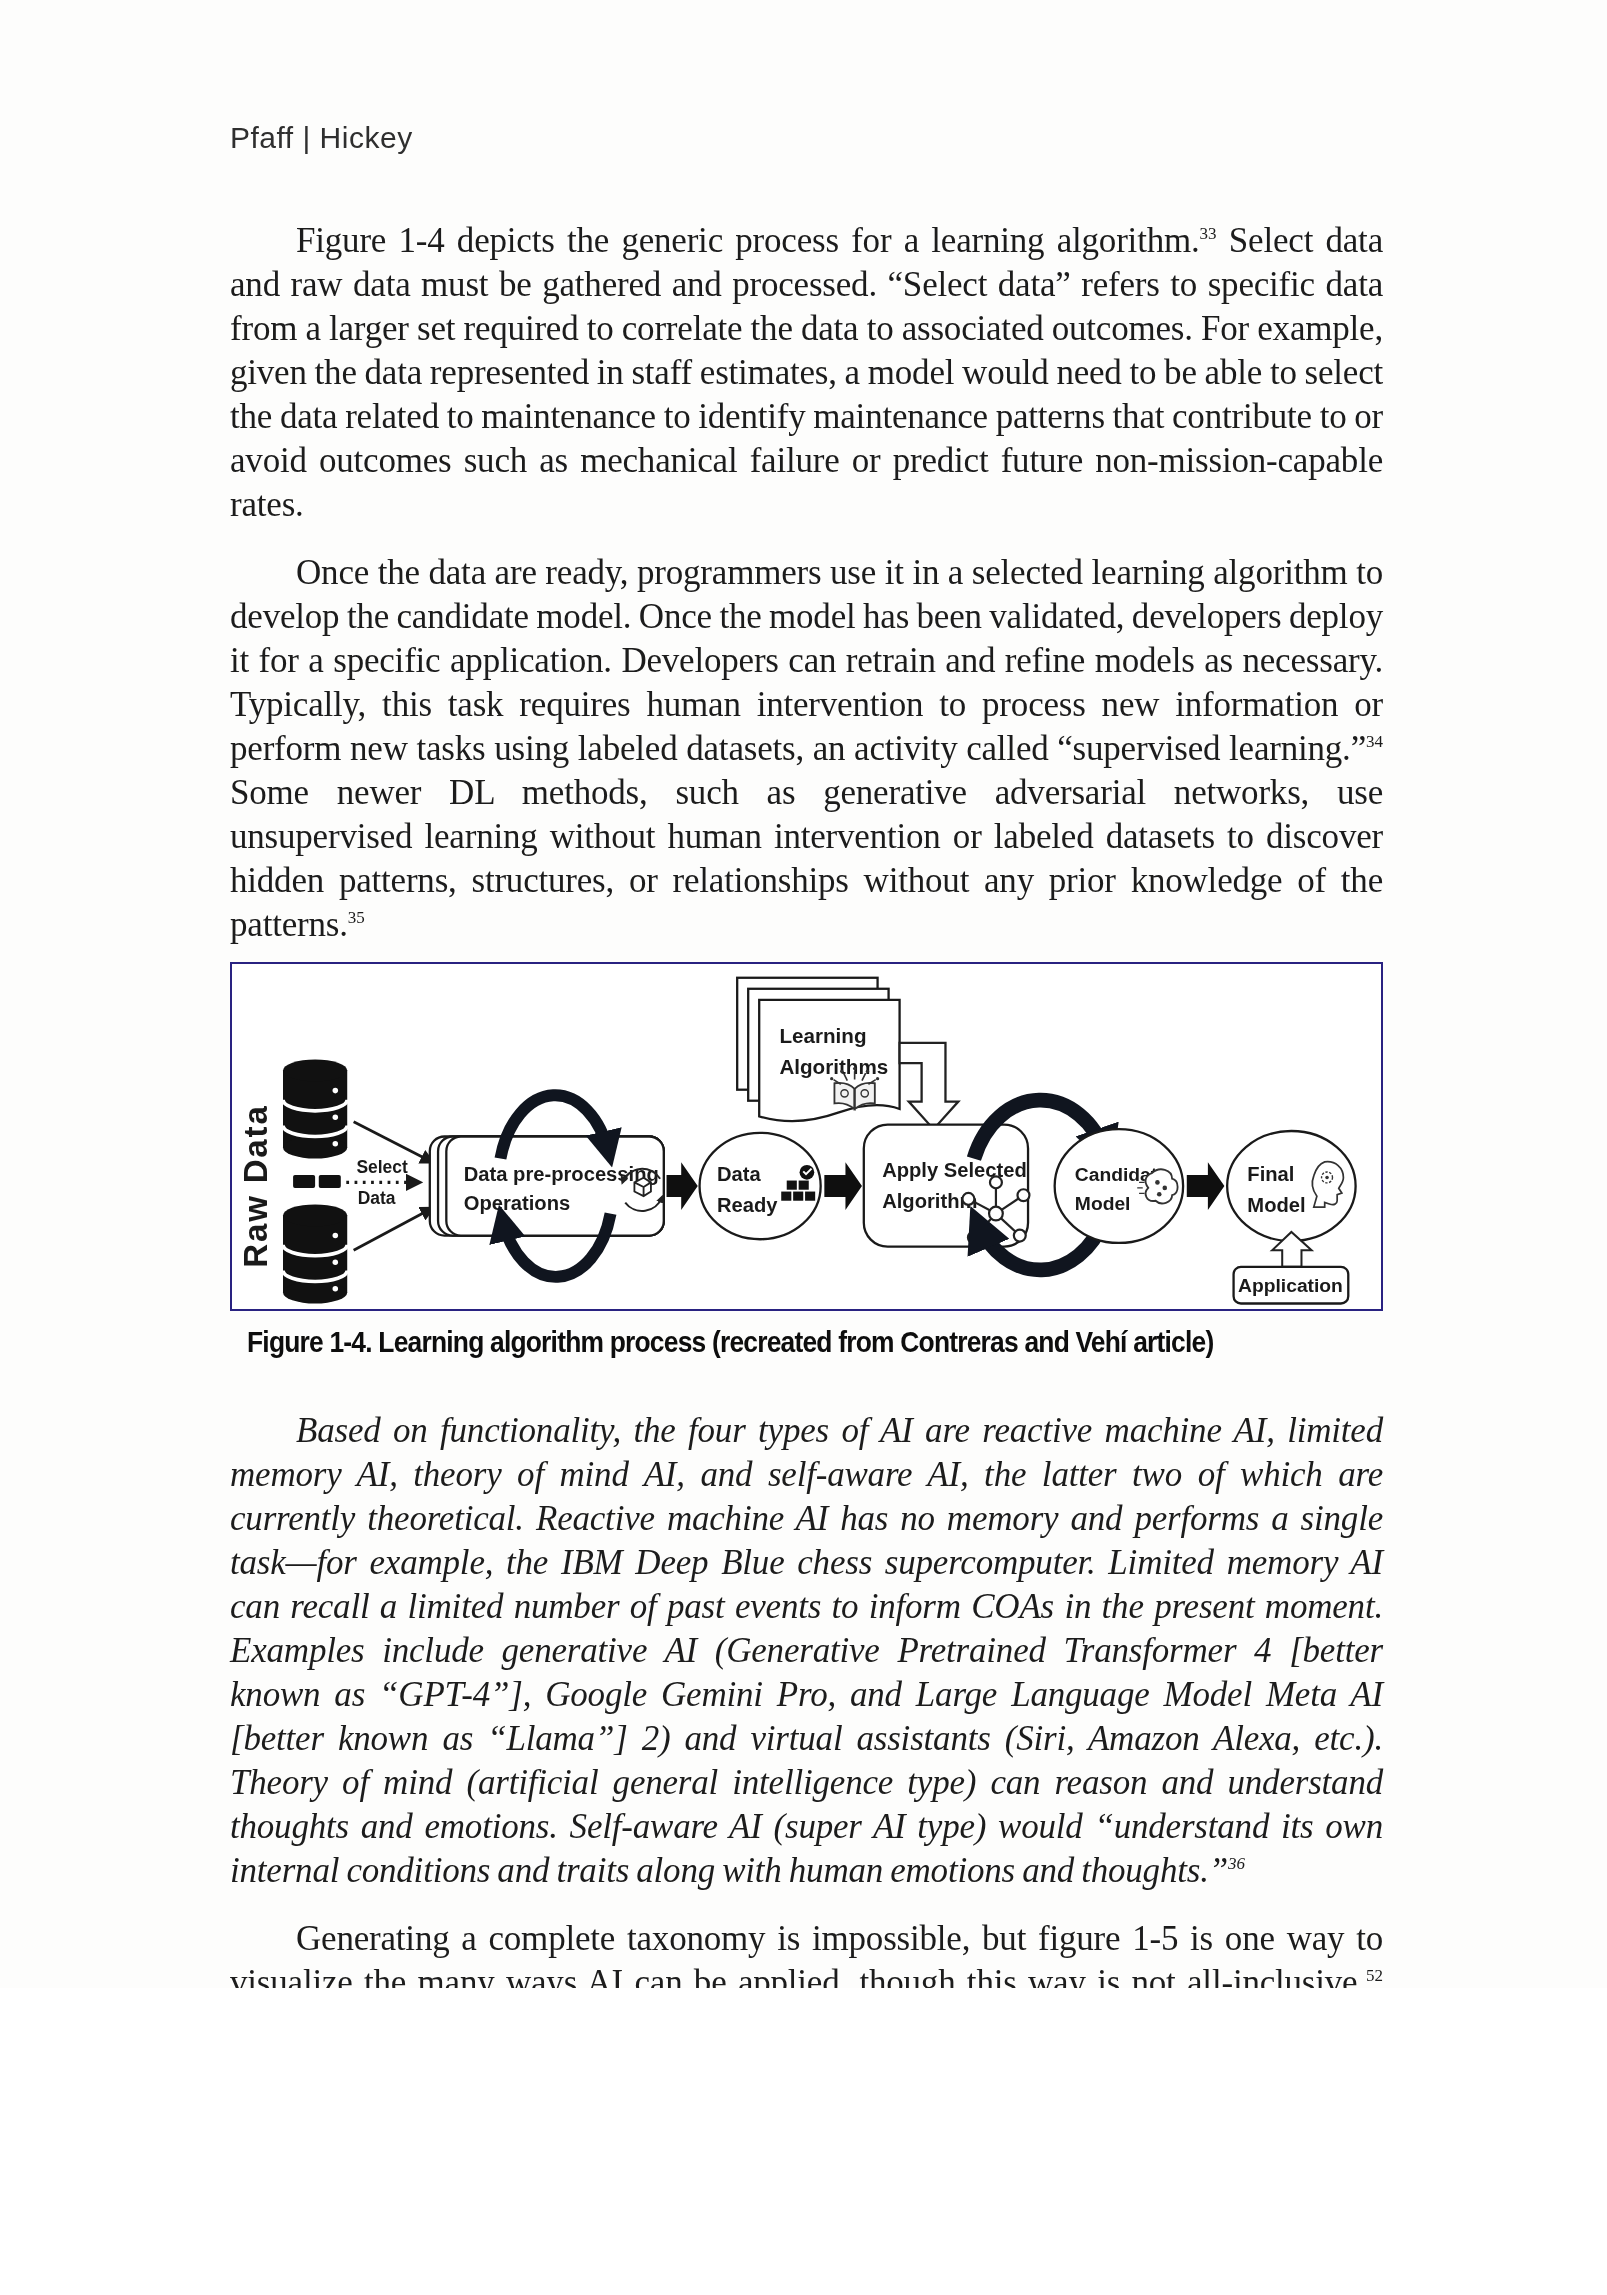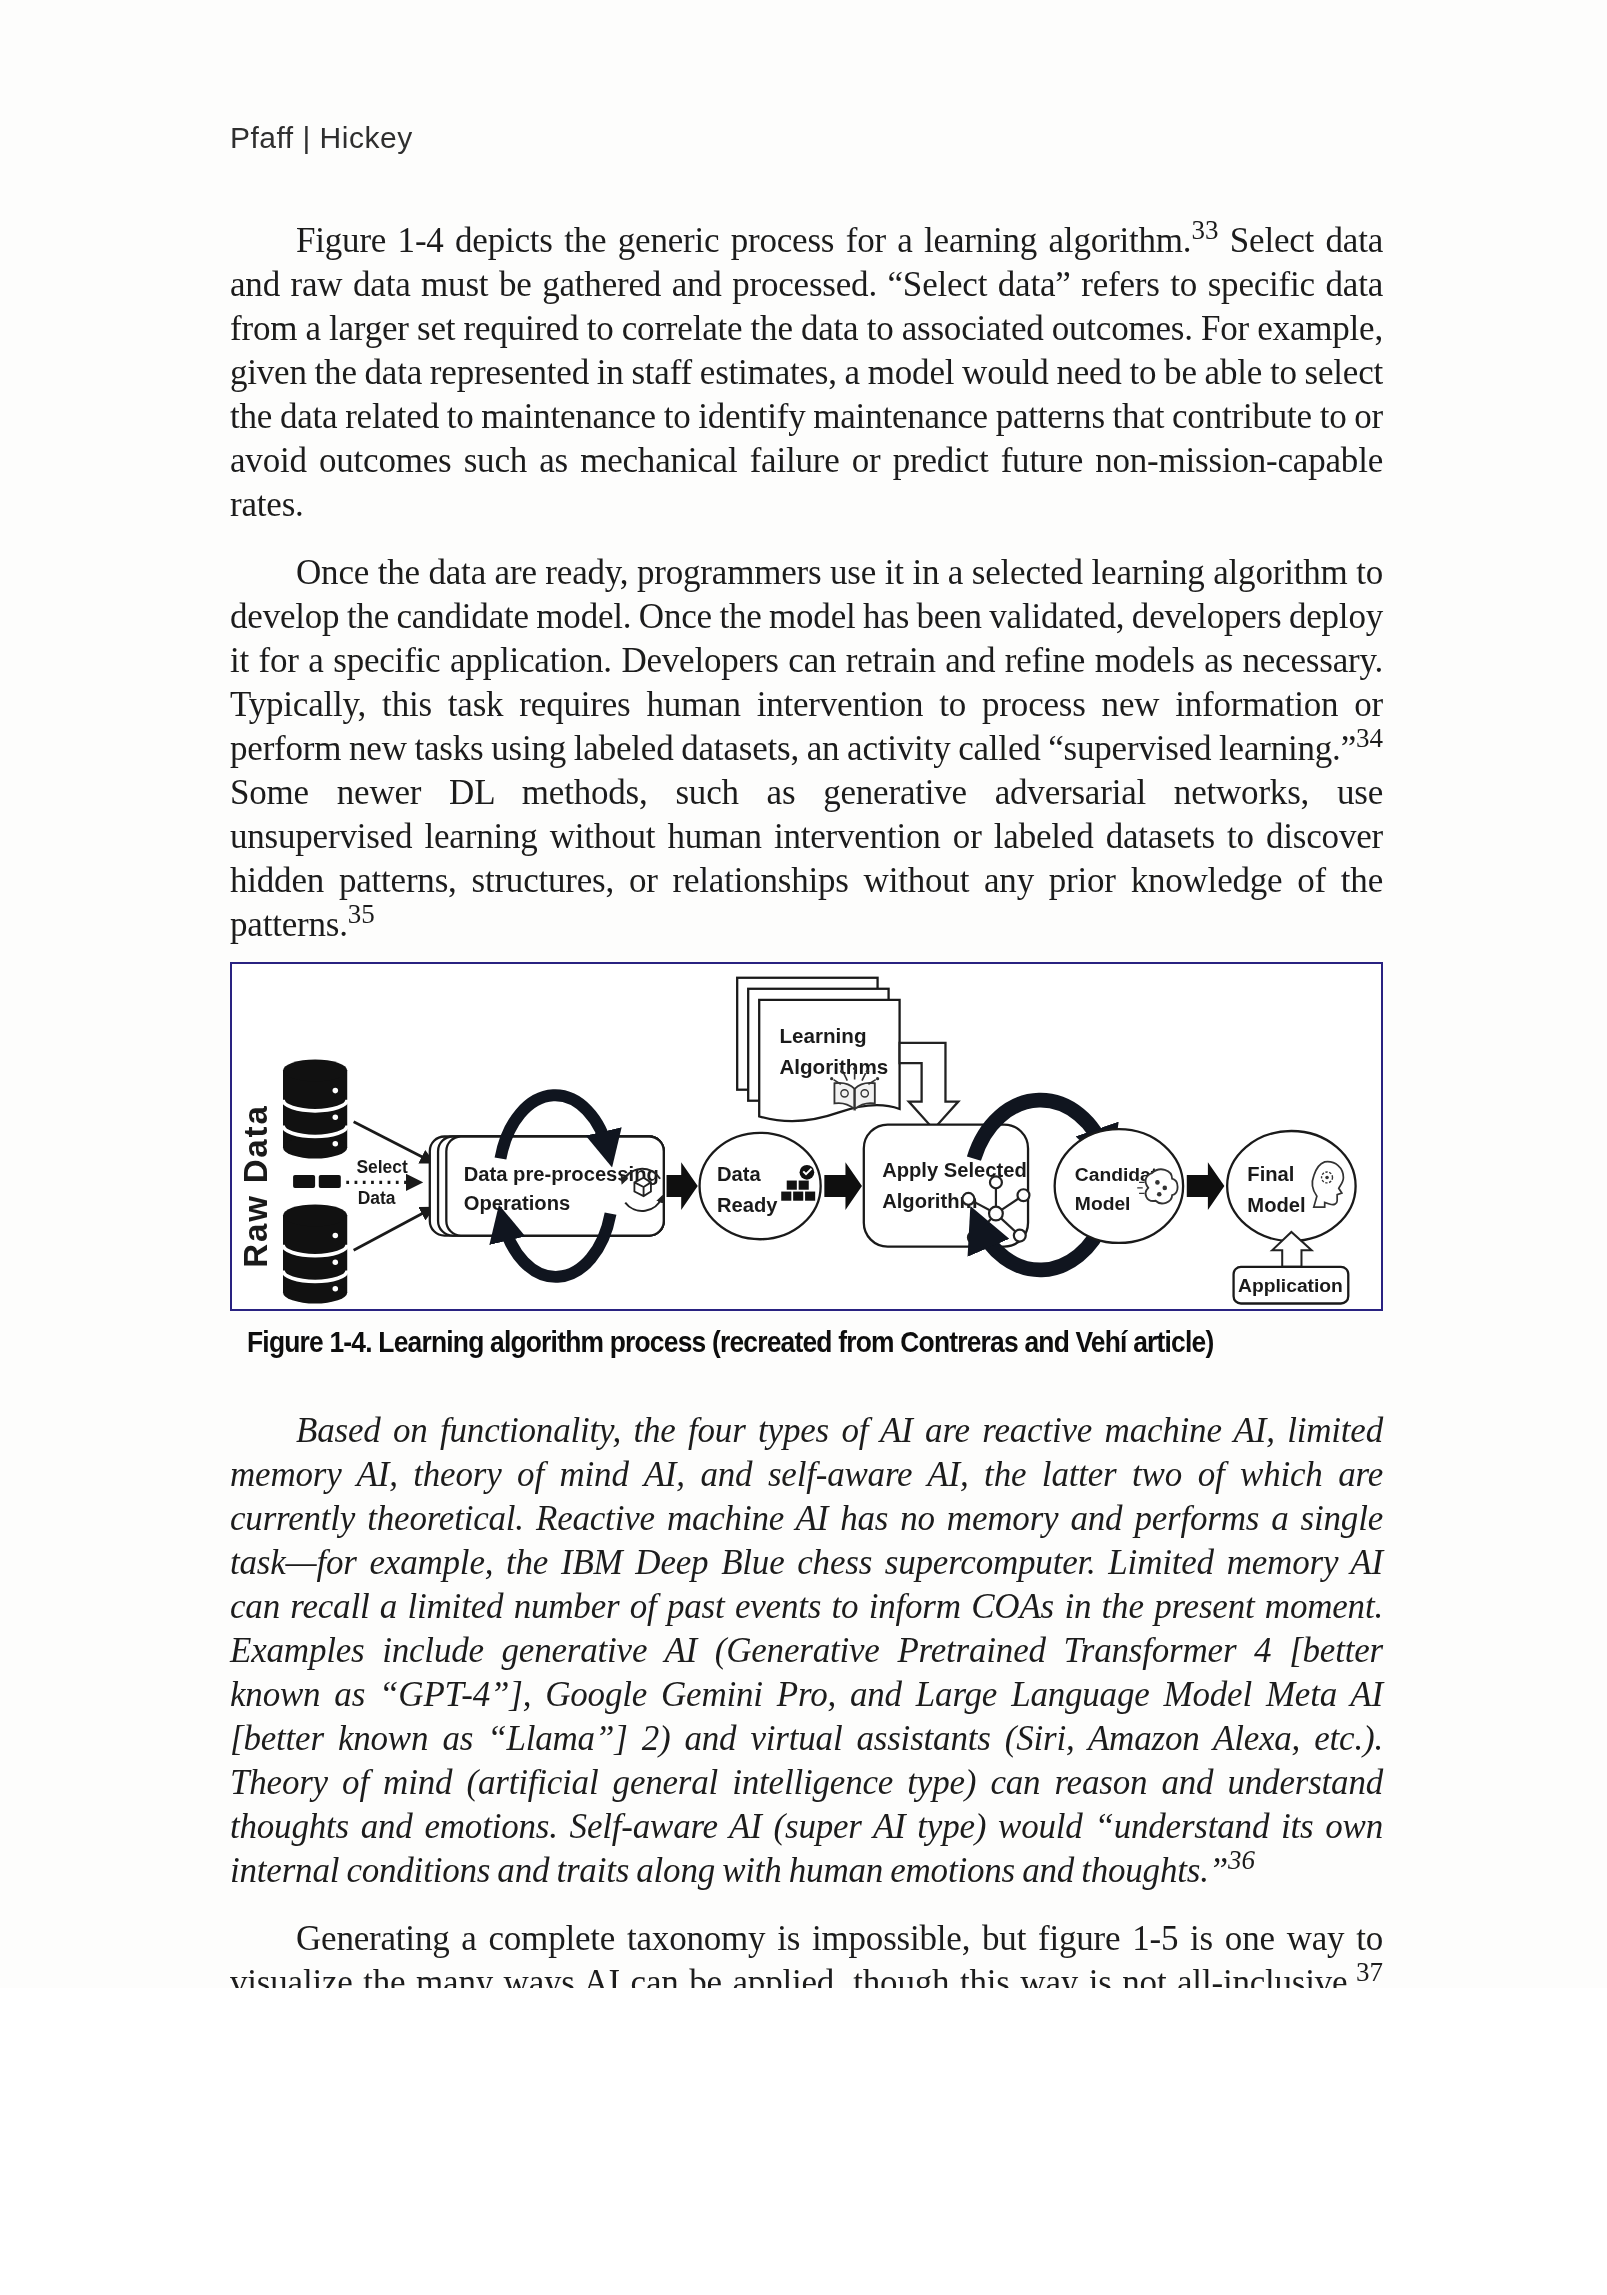--- a/index.html
+++ b/index.html
@@ -5,21 +5,21 @@
   html,body{margin:0;padding:0;background:#ffffff;}
   .page{position:relative;width:1607px;height:1988px;background:#fdfdfc;overflow:hidden;
         font-family:"Liberation Serif",serif;}
   .content{position:absolute;left:230px;top:0;width:1153px;}
   .doc-header{margin-top:121px;font-family:"Liberation Sans",sans-serif;font-size:30px;
         color:#2f2f2f;letter-spacing:0.5px;}
   .body-para{font-size:35px;line-height:44px;text-align:justify;text-indent:66px;
         color:#1c1c1c;margin:24px 0 0 0;letter-spacing:-0.2px;word-spacing:-1.4px;}
   .paras-before .body-para:first-child{margin-top:64px;}
   .paras-after .body-para:first-child{margin-top:50px;font-style:italic;}
-  sup.fnref{font-size:27px;line-height:0;vertical-align:super;letter-spacing:0;}
+  sup.fnref{font-size:17px;line-height:0;vertical-align:super;letter-spacing:0;}
   .figure-wrap{margin-top:14.7px;}
   .figure-box{border:2.8px solid #292281;background:#ffffff;}
   .figure-box svg{display:block;}
   .figure-box text{font-family:"Liberation Sans",sans-serif;fill:#1a1a1a;}
   .figure-caption{margin-top:14.7px;margin-left:16.5px;font-family:"Liberation Sans",sans-serif;
         font-weight:700;font-size:30px;letter-spacing:-0.9px;color:#0d0d0d;white-space:nowrap;
         transform:scaleX(.88);transform-origin:left center;}
   .page-number{position:absolute;left:0;right:0;top:2160px;text-align:center;
         font-family:"Liberation Sans",sans-serif;font-size:31px;color:#3c3c3c;}
 </style>
@@ -203,19 +203,19 @@
             <rect x="1091" y="330" width="125" height="40" rx="8" fill="#fff" stroke="#1a1a1a" stroke-width="2.5"></rect>
             <text x="1153" y="357" text-anchor="middle" font-size="21" font-weight="600">Application</text>
           </g>
         </svg>
       </div>
       <div class="figure-caption">Figure 1-4. Learning algorithm process (recreated from Contreras and Vehí article)</div>
     </div>
 
     <div class="paras-after">
         <p class="body-para">Based on functionality, the four types of AI are reactive machine AI, limited memory AI, theory of mind AI, and self-aware AI, the latter two of which are currently theoretical. Reactive machine AI has no memory and performs a single task—for example, the IBM Deep Blue chess supercomputer. Limited memory AI can recall a limited number of past events to inform COAs in the present moment. Examples include generative AI (Generative Pretrained Transformer 4 [better known as “GPT-4”], Google Gemini Pro, and Large Language Model Meta AI [better known as “Llama”] 2) and virtual assistants (Siri, Amazon Alexa, etc.). Theory of mind (artificial general intelligence type) can reason and understand thoughts and emotions. Self-aware AI (super AI type) would “understand its own internal conditions and traits along with human emotions and thoughts.”<sup class="fnref">36</sup></p>
-        <p class="body-para">Generating a complete taxonomy is impossible, but figure 1-5 is one way to visualize the many ways AI can be applied, though this way is not all-inclusive.<sup class="fnref">37</sup> Advancements in AI have accelerated rapidly due to scientific breakthroughs,</p>
+        <p class="body-para">Generating a complete taxonomy is impossible, but figure 1-5 is one way to visualize the many ways AI can be applied, though this way is not all-inclusive.<sup class="fnref">52</sup> Advancements in AI have accelerated rapidly due to scientific breakthroughs,</p>
       </div>
   </div>
 
   <div class="page-number">8</div>
 </div>
 
 
 </body></html>

